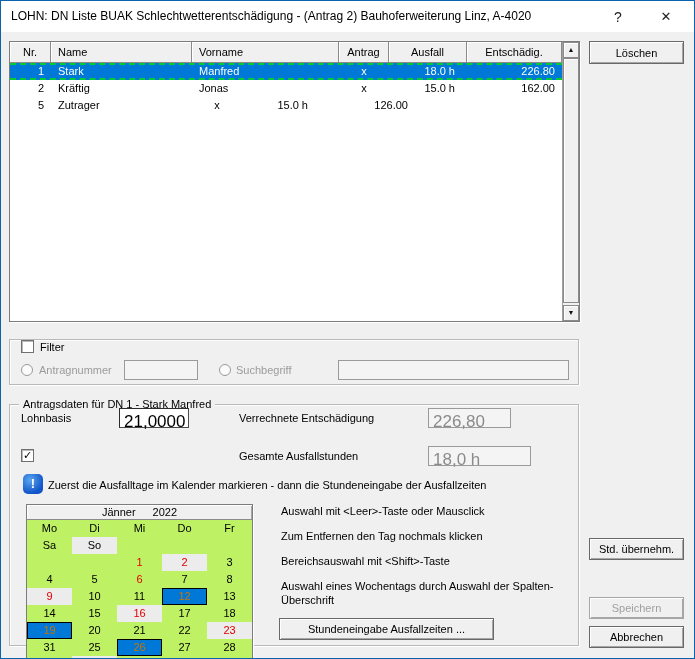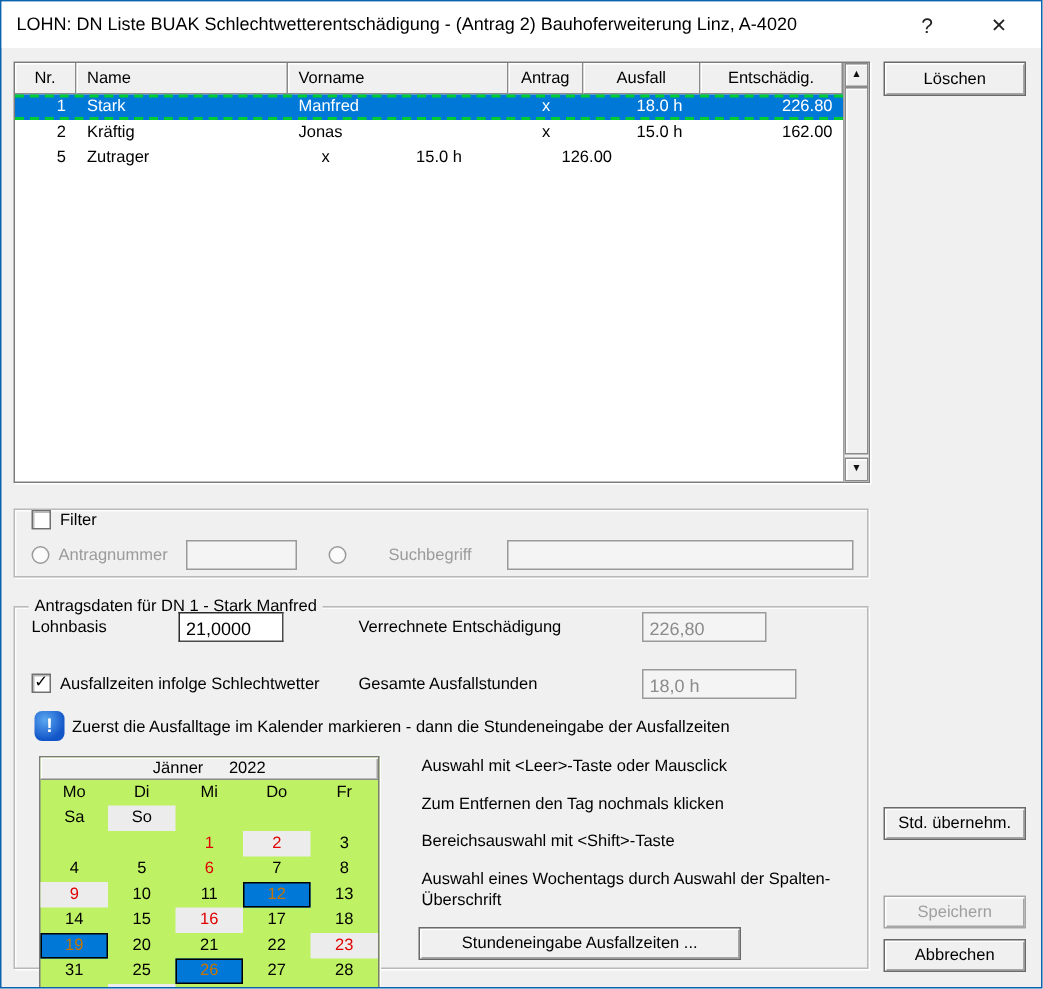--- a/index.html
+++ b/index.html
@@ -18,21 +18,21 @@
   .btn {
     position:absolute; background:#f0f0f0; border:1px solid #696969;
     box-shadow: inset 1px 1px 0 #ffffff, inset -1px -1px 0 #a6a6a6;
     font-size:11px; text-align:center; color:#000; font-family:inherit;
   }
   .btn.disabled { color:#9f9f9f; border-color:#a6a6a6; }
   .group {
     position:absolute; border:1px solid #b9b9b9; box-shadow:1px 1px 0 #ffffff, inset 1px 1px 0 #fdfdfd;
   }
   .group-label { position:absolute; background:#f0f0f0; padding:0 4px; white-space:nowrap; }
-  .edit { position:absolute; background:#fff; border:1px solid #4a4a4a; border-top-color:#2b2b2b; border-left-color:#2b2b2b; padding:3px 4px 0 4px; font-size:12px; }
+  .edit { position:absolute; background:#fff; border:1px solid #4a4a4a; border-top-color:#2b2b2b; border-left-color:#2b2b2b; padding:3px 4px 0 4px; font-size:17px; }
   .edit.disabled { background:#f4f4f4; border:1px solid #9a9a9a; color:#8b8b8b; }
   .chk { position:absolute; width:13px; height:13px; background:#fff; border:1px solid #707070; box-shadow: inset 1px 1px 0 #b9b9b9; font-size:11px; line-height:11px; text-align:center; }
   .radio { position:absolute; width:12px; height:12px; border-radius:50%; background:#fbfbfb; border:1px solid #9a9a9a; }
   .lbl { position:absolute; white-space:nowrap; }
   .lbl.dis { color:#9b9b9b; }
   
   .listbox { position:absolute; left:8px; top:40px; width:571px; height:281px; background:#ffffff; border:1px solid #7c7c7c; box-shadow:1px 1px 0 #fff; }
   .lheader { position:absolute; left:0; top:0; height:21px; display:flex; width:552px; }
   .hcell {
     height:21px; background:#f0f0f0; border-right:1px solid #8a8a8a; border-bottom:1px solid #8a8a8a;
@@ -125,33 +125,32 @@
 
   <button class="btn" style="left:588px; top:40px; width:95px; height:23px;">Löschen</button>
 
   <div class="group" style="left:8px; top:338px; width:570px; height:46px;"></div>
   <div class="chk" style="left:20px; top:339px;"></div>
   <div class="lbl" style="left:39px; top:340px;">Filter</div>
   <div class="radio" style="left:20px; top:363px;"></div>
   <div class="lbl dis" style="left:38px; top:363px;">Antragnummer</div>
   <div class="edit disabled" style="left:123px; top:359px; width:74px; height:20px;"></div>
   <div class="radio" style="left:218px; top:363px;"></div>
-  <div class="lbl dis" style="left:235px; top:363px;margin-left:23px;">Suchbegriff</div>
+  <div class="lbl dis" style="left:235px; top:363px;">Suchbegriff</div>
   <div class="edit disabled" style="left:337px; top:359px; width:231px; height:20px;"></div>
 
   <div class="group" style="left:8px; top:403px; width:570px; height:242px;"></div>
   <div class="group-label" style="left:18px; top:397px;">Antragsdaten für DN 1 - Stark Manfred</div>
 
   <div class="lbl" style="left:20px; top:411px;">Lohnbasis</div>
   <div class="edit" style="left:118px; top:407px; width:70px; height:20px;">21,0000</div>
   <div class="lbl" style="left:238px; top:411px;">Verrechnete Entschädigung</div>
   <div class="edit disabled" style="left:427px; top:407px; width:83px; height:20px;">226,80</div>
 
   <div class="chk" style="left:20px; top:448px;">✓</div>
-  <div class="lbl" style="left:39px; top:449px;">Ausfallzeiten infolge Schlechtwetter</div>
   <div class="lbl" style="left:238px; top:449px;">Gesamte Ausfallstunden</div>
   <div class="edit disabled" style="left:427px; top:445px; width:103px; height:20px;">18,0 h</div>
 
   <div class="info-icon">!</div>
   <div class="lbl" style="left:47px; top:478px;">Zuerst die Ausfalltage im Kalender markieren - dann die Stundeneingabe der Ausfallzeiten</div>
 
   <div class="calendar">
     <div class="cal-header">
       <span>Jänner</span>
       <span class="yr">2022</span>

